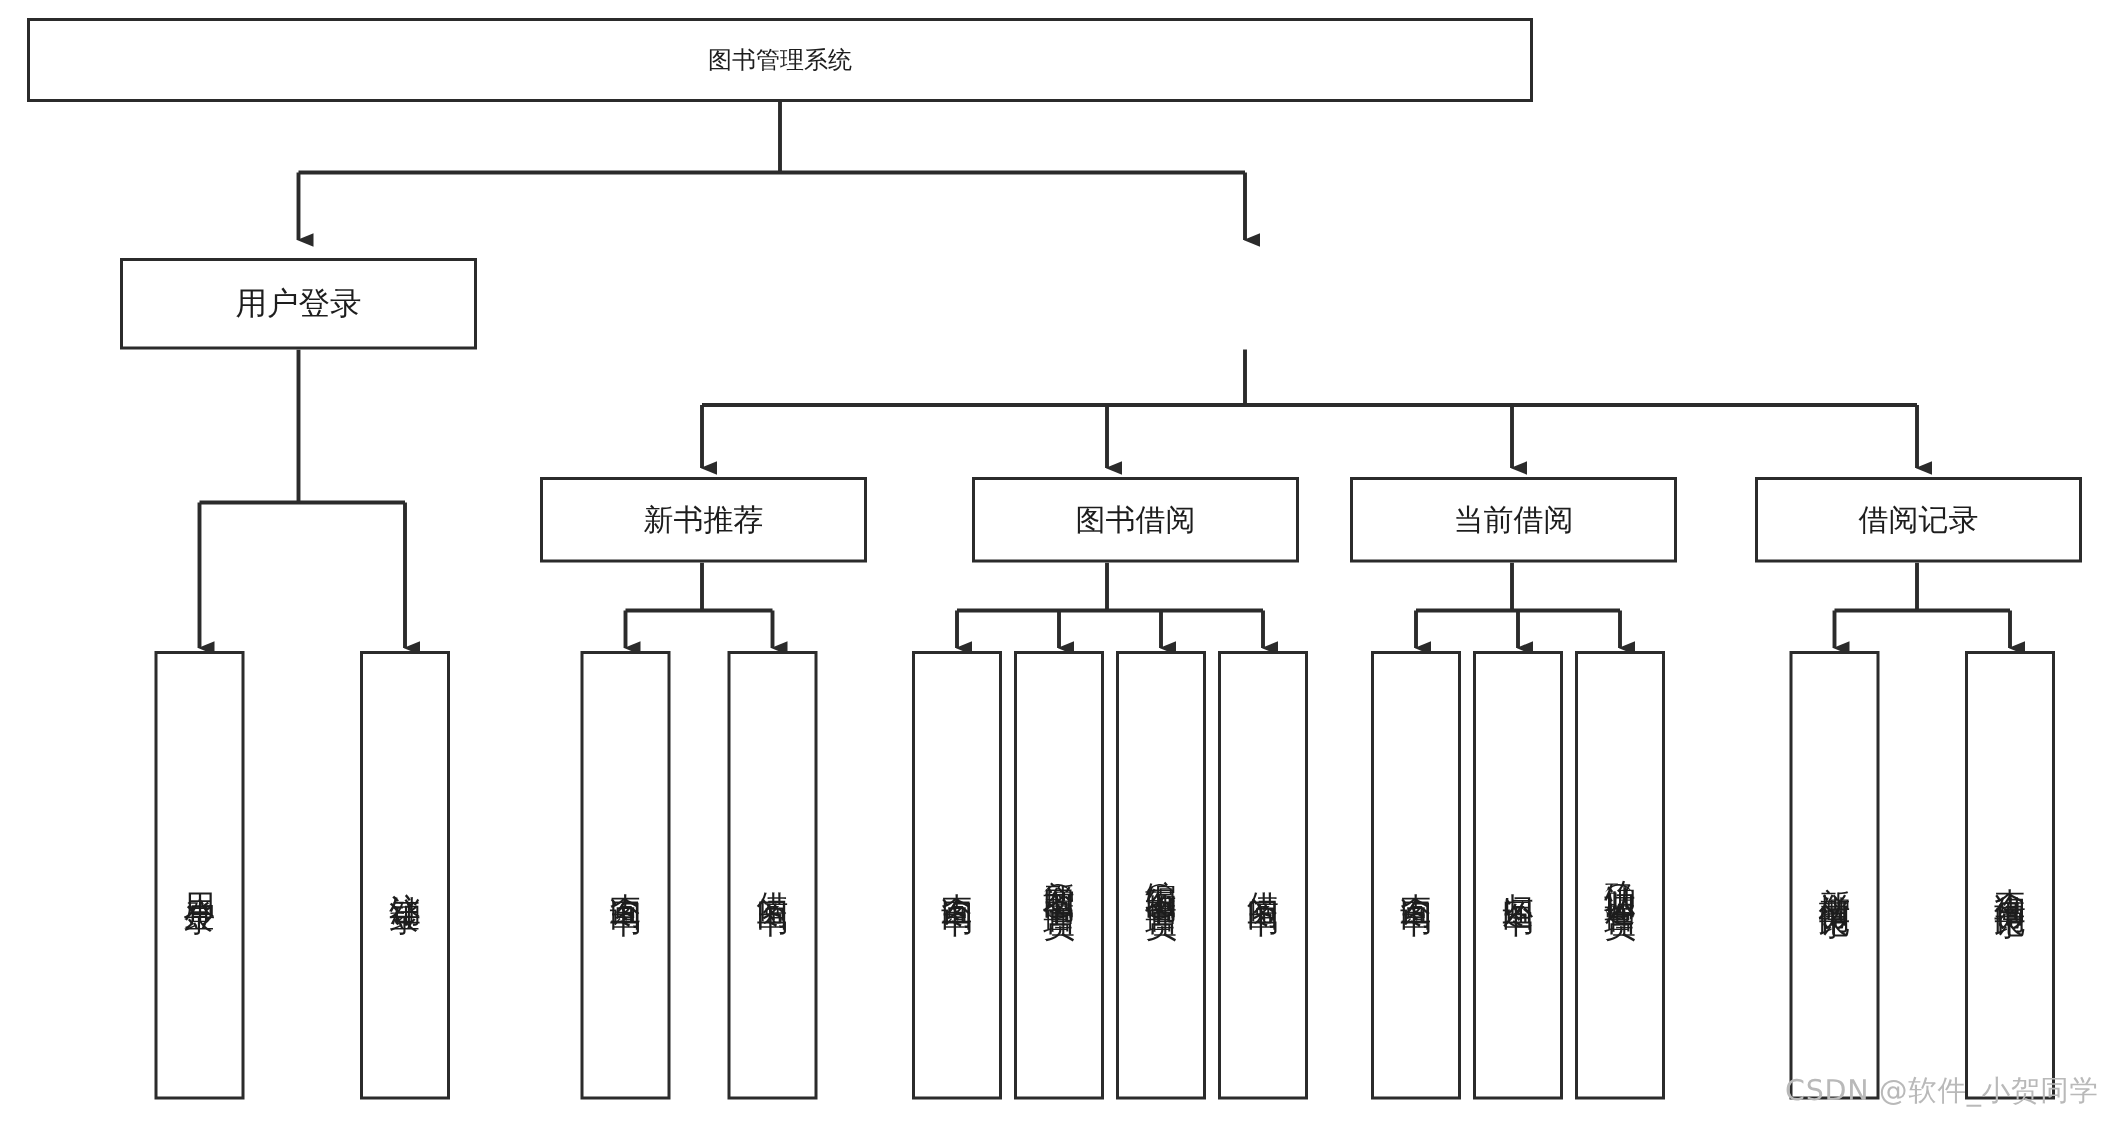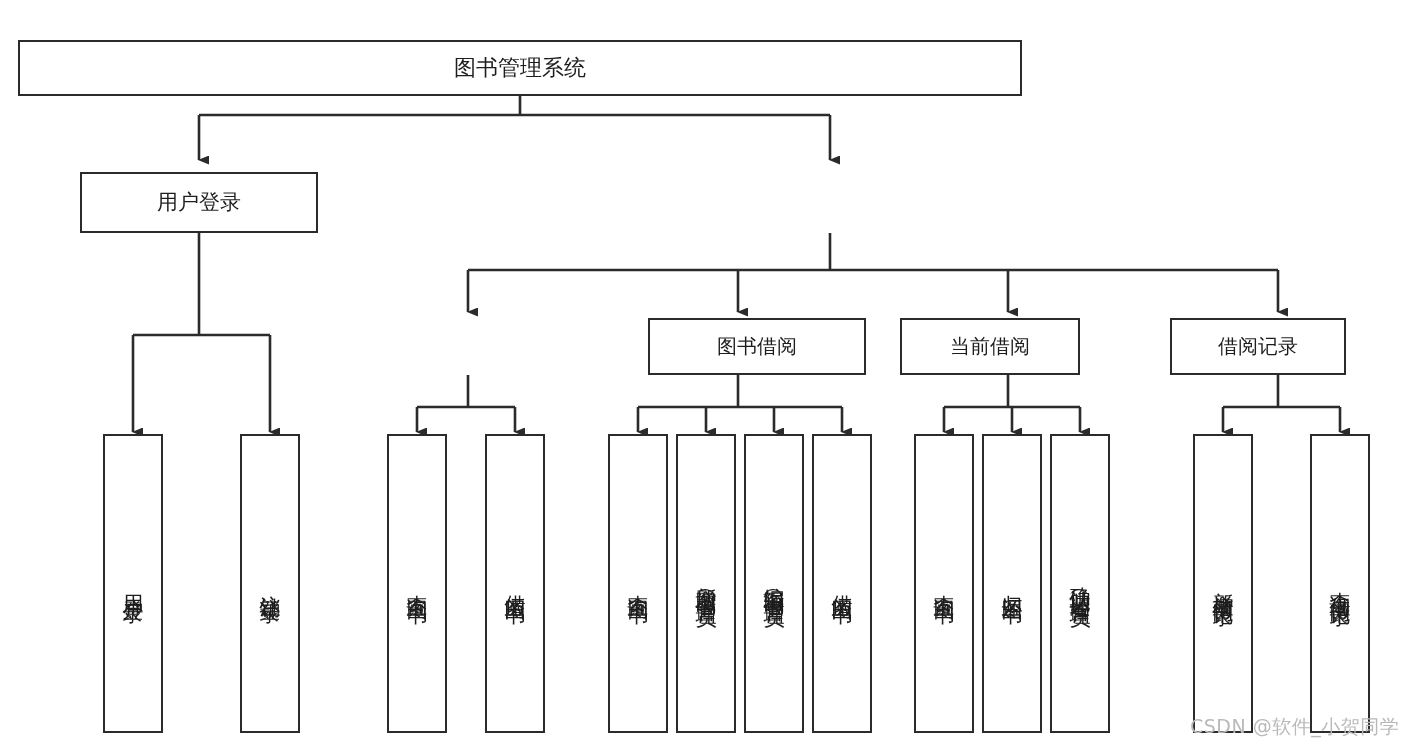--- a/index.html
+++ b/index.html
@@ -31,22 +31,21 @@
     border: 2.5px solid #2b2b2b;
     background: #ffffff;
     color: #1d1d1d;
     display: flex;
     align-items: center;
     justify-content: center;
     text-align: center;
     line-height: 1.18;
   }
   .node.level0 {
-    font-size: 22px;
-    margin-top: 28px;
+    font-size: 16px;
   }
   .node.level1 {
     font-size: 21px;
   }
   .node.level2 {
     font-size: 20px;
   }
   .node.leaf {
     font-size: 21px;
     writing-mode: vertical-rl;
@@ -126,27 +125,30 @@
   </svg>
 
   <div class="node level0" style="left:18px; top:12px; width:1004px; height:56px;">
     <span>图书管理系统</span>
   </div>
 
   <div class="node level1" style="left:80px; top:172px; width:238px; height:61px;">
     <span>用户登录</span>
   </div>
 
+  <div class="node level2" style="left:360px; top:318px; width:218px; height:57px;">
+    <span>新书推荐</span>
+  </div>
   <div class="node level2" style="left:648px; top:318px; width:218px; height:57px;">
     <span>图书借阅</span>
   </div>
-  <div class="node level2" style="left:900px; top:318px; width:180px; height:57px;">
+  <div class="node level2" style="left:900px; top:318px; width:218px; height:57px;">
     <span>当前借阅</span>
   </div>
-  <div class="node level2" style="left:1170px; top:318px; width:176px; height:57px;">
+  <div class="node level2" style="left:1170px; top:318px; width:218px; height:57px;">
     <span>借阅记录</span>
   </div>
 
   <div class="node leaf" style="left:103px; top:434px; width:60px; height:299px;">
     <span class="vlabel">用户登录</span>
   </div>
   <div class="node leaf" style="left:240px; top:434px; width:60px; height:299px;">
     <span class="vlabel">注销登录</span>
   </div>
 

